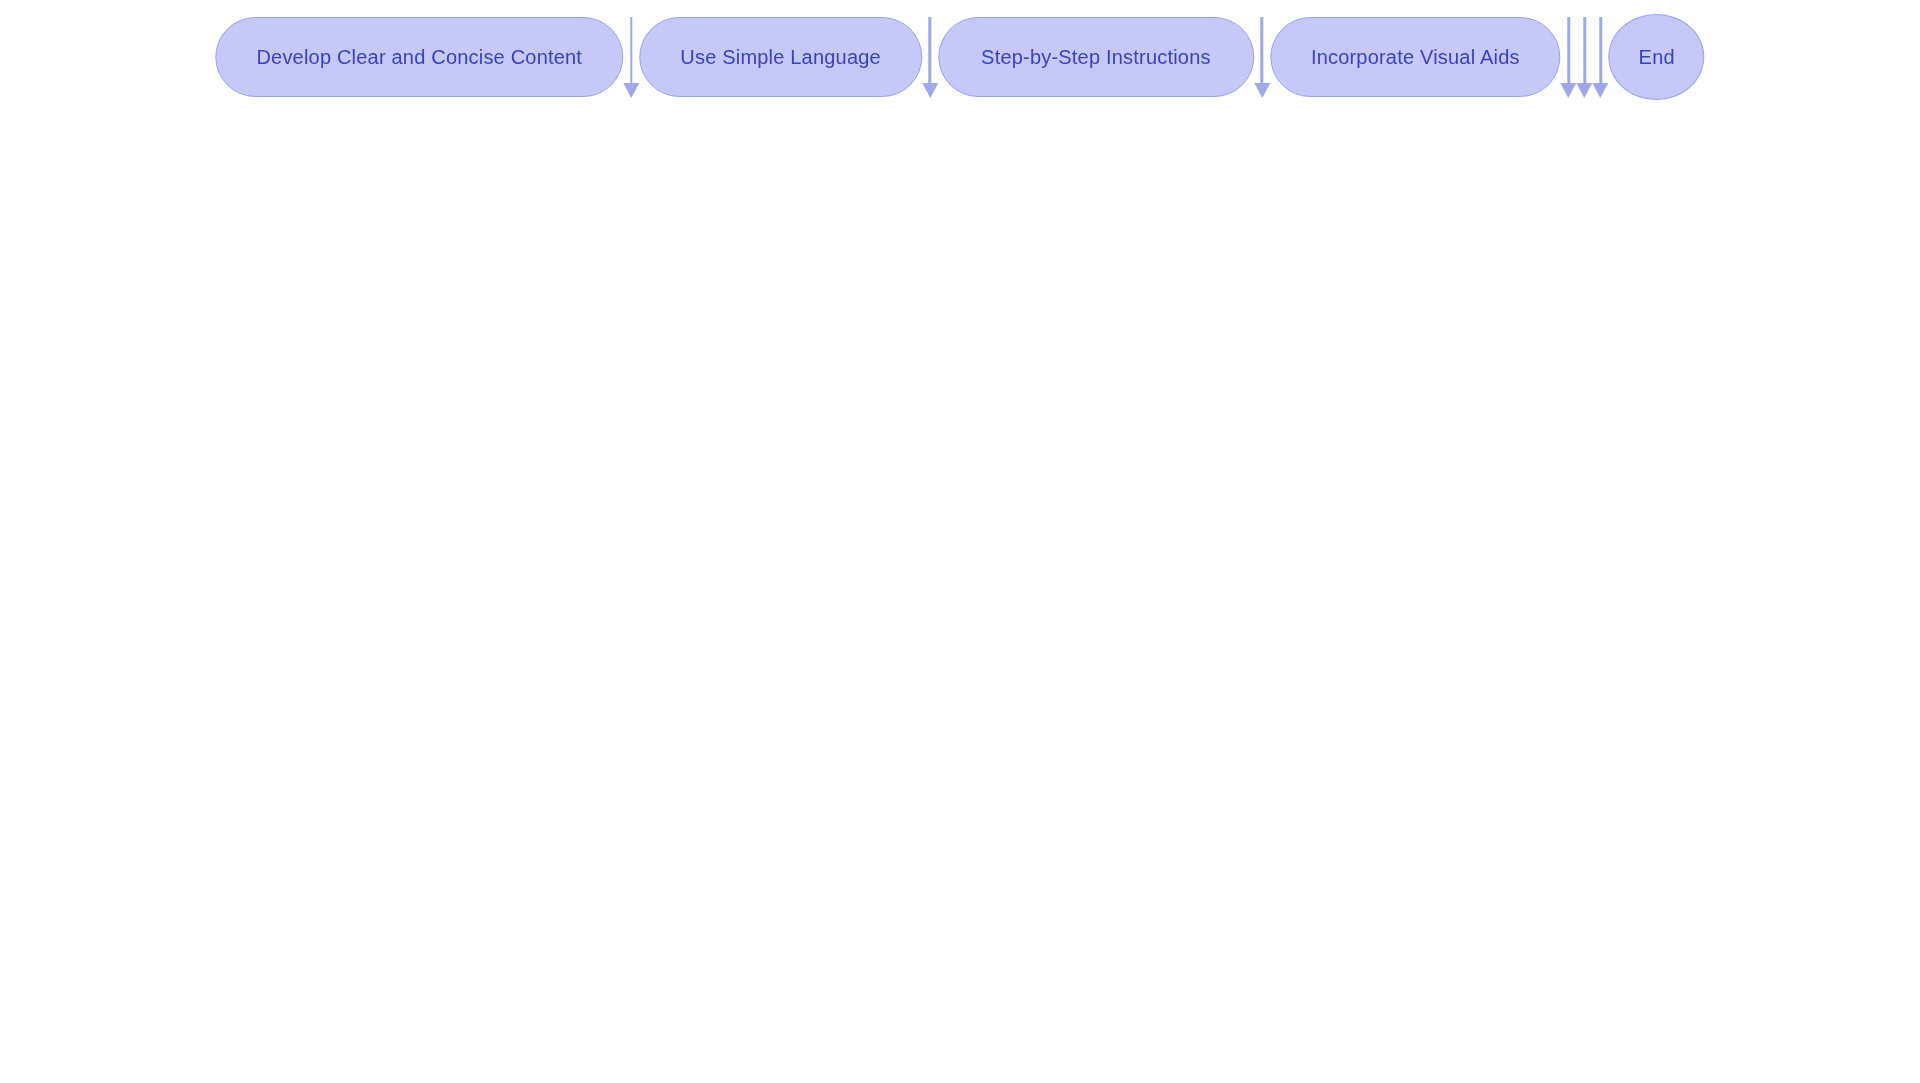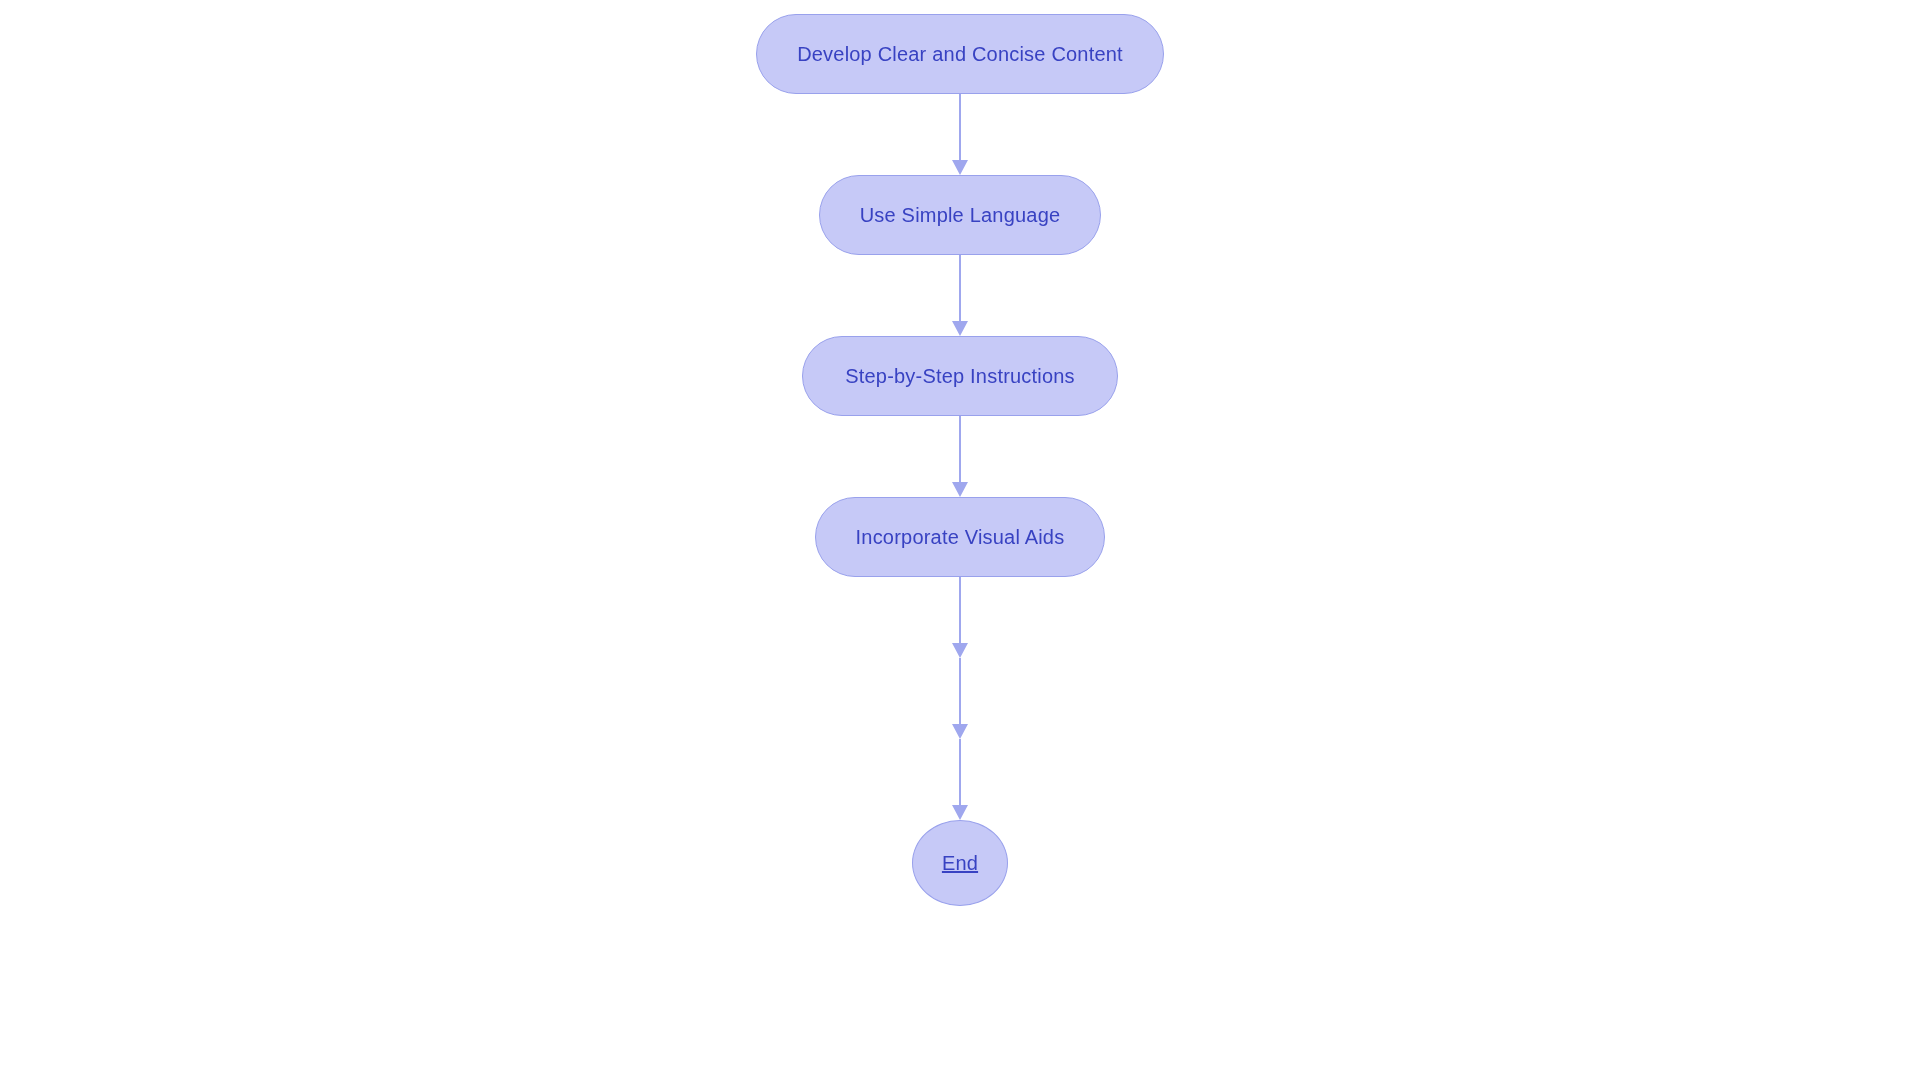--- a/index.html
+++ b/index.html
@@ -21,21 +21,21 @@
     height: 1083px;
     background: var(--background);
     overflow: hidden;
   }
   .flow-column {
     position: absolute;
     left: 50%;
     top: 14px;
     transform: translateX(-50%);
     display: flex;
-    flex-direction: column;
+    flex-direction: row;
     align-items: center;
   }
   .node {
     height: 80px;
     border-radius: 40px;
     background: var(--node-fill);
     border: 1.5px solid var(--node-border);
     color: var(--node-text);
     display: flex;
     align-items: center;
@@ -52,21 +52,20 @@
   .w3 { min-width: 316px; text-align: center; }
   .w4 { min-width: 284px; }
   .w5 { min-width: 228px; }
   .w6 { min-width: 376px; }
   .node--circle {
     width: 96px;
     min-width: 96px;
     height: 86px;
     border-radius: 50%;
     padding: 0;
-    text-decoration: underline;
   }
   .arrow {
     height: 81px;
     display: flex;
     flex-direction: column;
     align-items: center;
     flex: 0 0 auto;
   }
   .arrow-line {
     width: 2.5px;

